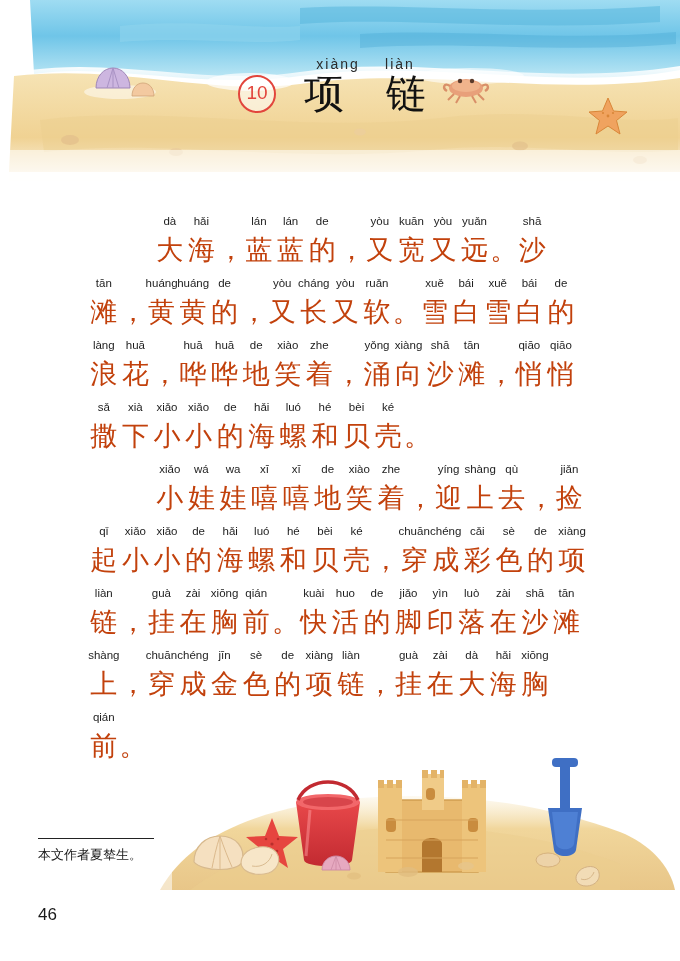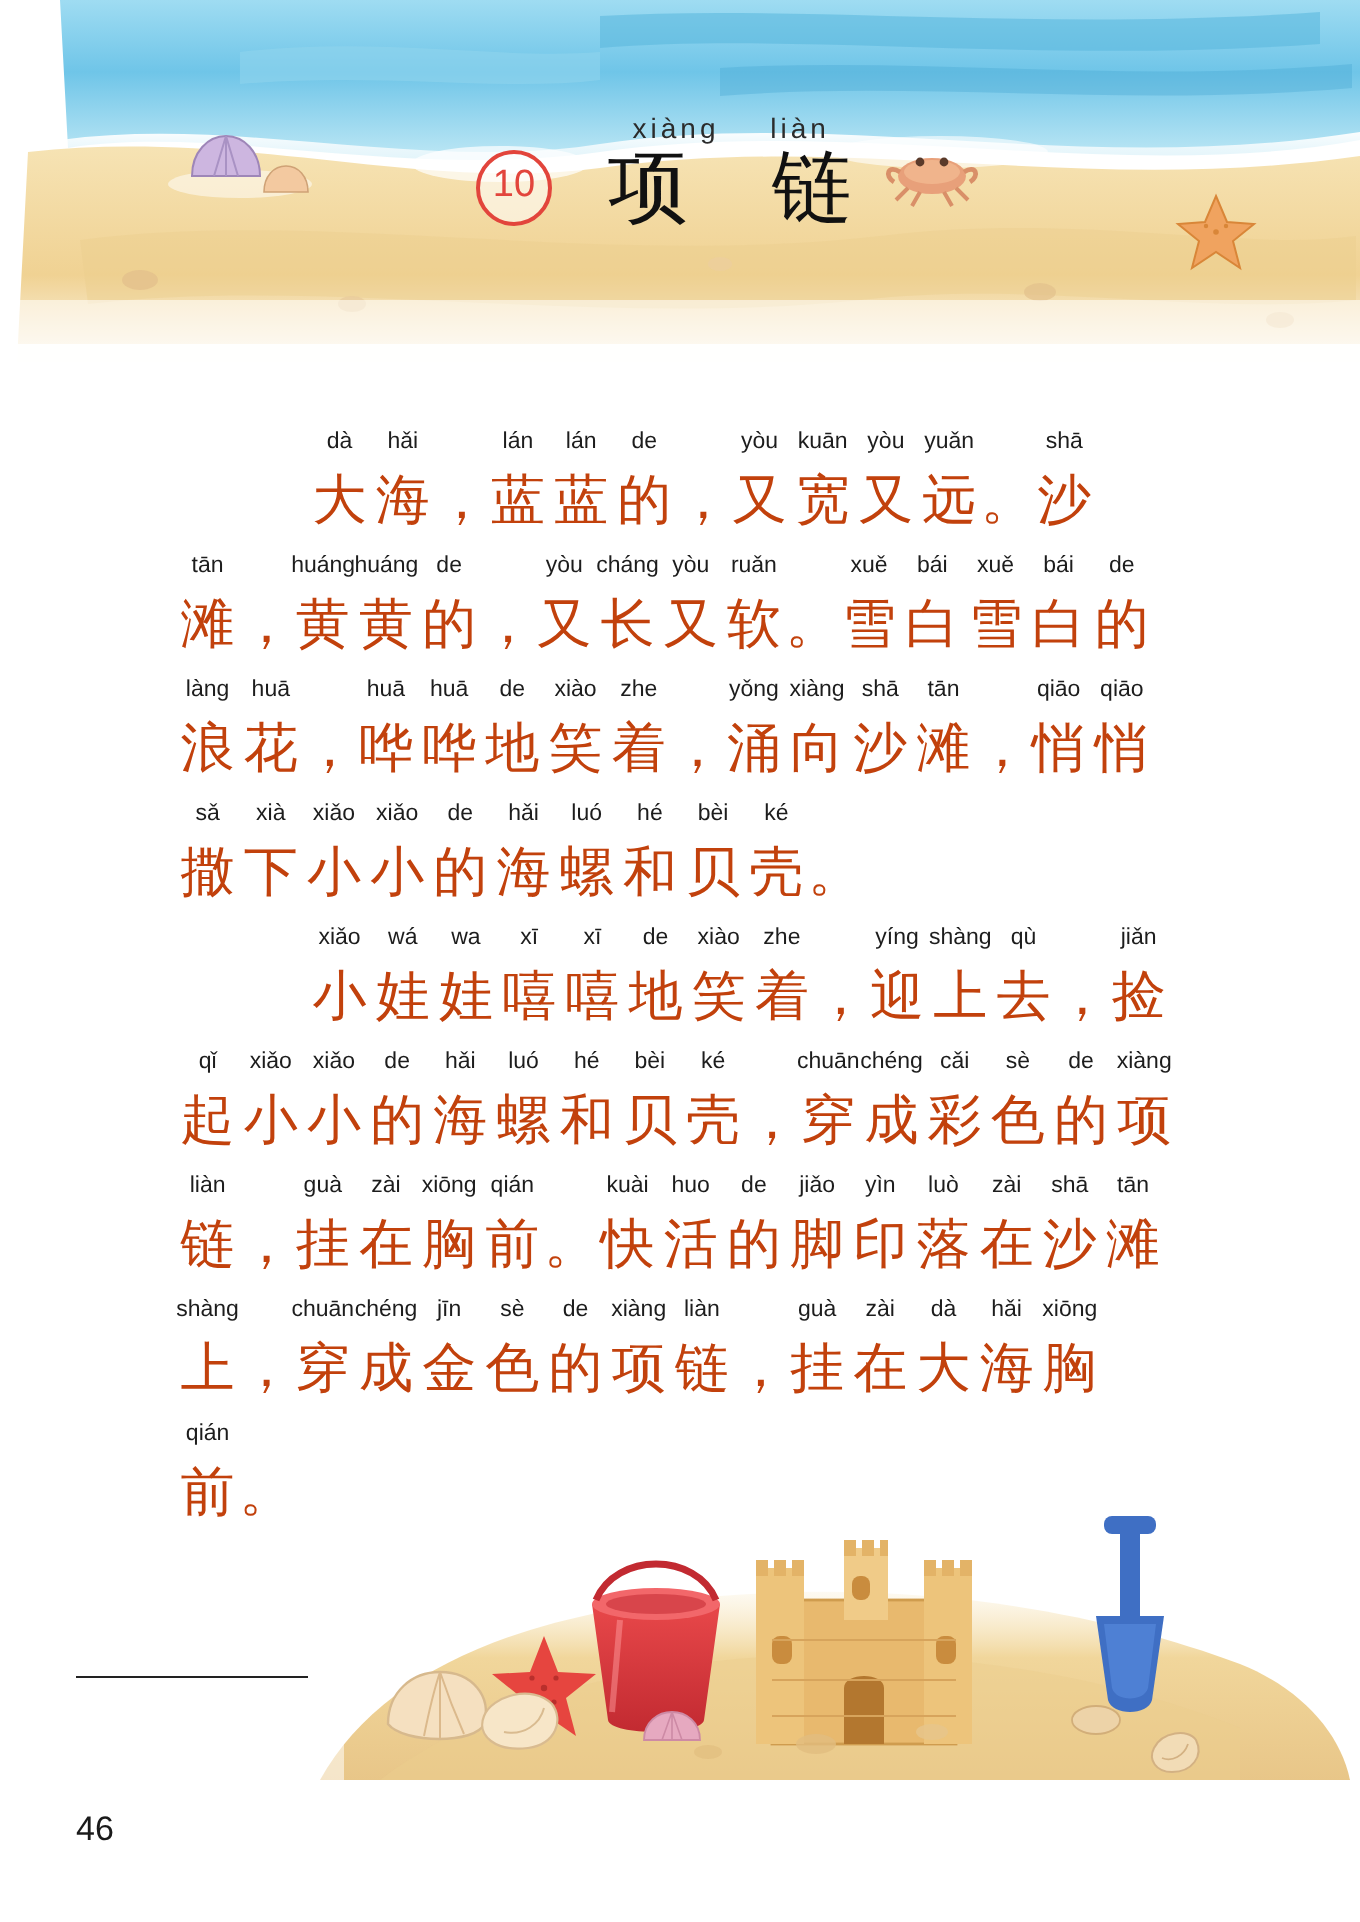--- a/index.html
+++ b/index.html
@@ -368,15 +368,16 @@
     <ellipse cx="258" cy="132" rx="10" ry="5" fill="#e1bd7f" opacity="0.8"></ellipse>
     <ellipse cx="316" cy="126" rx="8" ry="4" fill="#e6c68c" opacity="0.8"></ellipse>
     <ellipse cx="204" cy="136" rx="7" ry="3.5" fill="#e1bd7f" opacity="0.7"></ellipse>
 
     <rect x="0" y="0" width="22" height="160" fill="#ffffff" opacity="0.55"></rect>
   </svg>
 </div>
 
 <div class="footnote">
   <div class="footnote-rule"></div>
+  <div class="footnote-text">本文作者夏辇生。</div>
 </div>
 
 <div class="page-number">46</div>
 
 </body></html>

